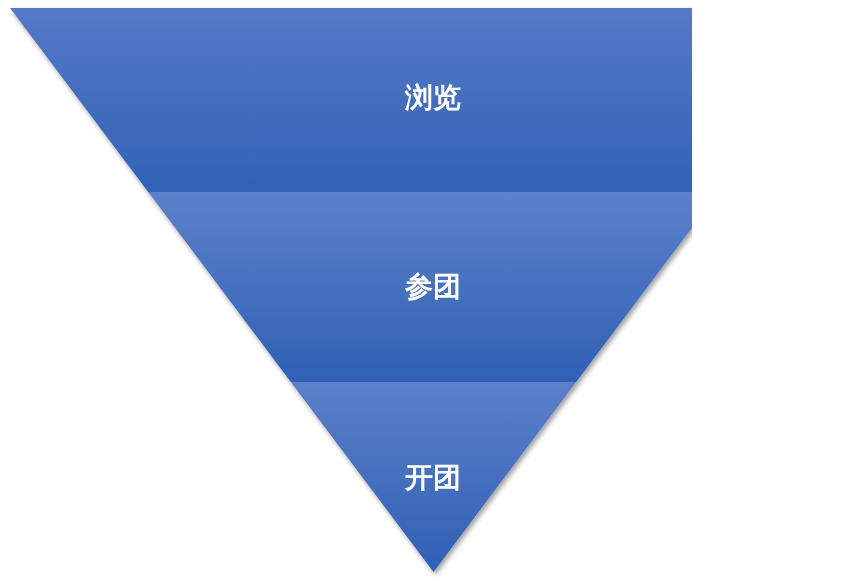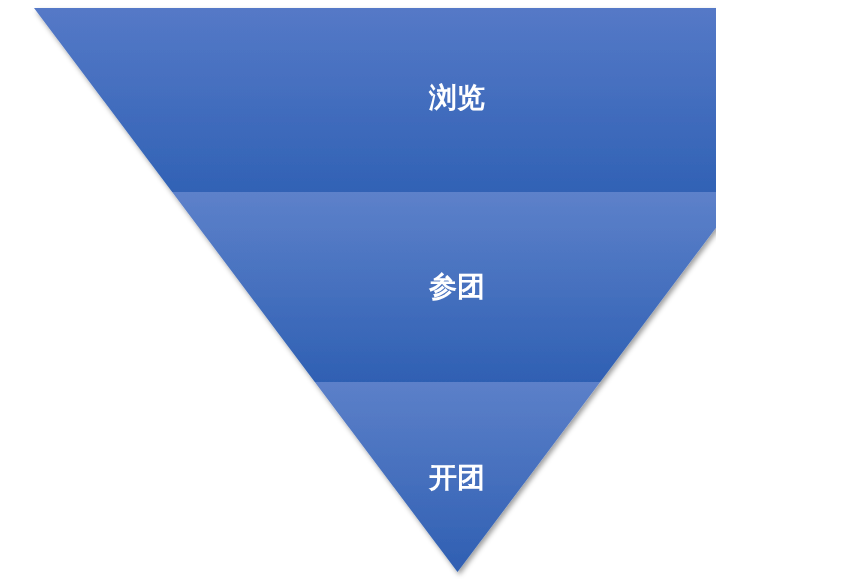--- a/index.html
+++ b/index.html
@@ -11,21 +11,20 @@
     width: 866px;
     height: 580px;
     font-family: "Liberation Sans", "DejaVu Sans", sans-serif;
   }
   .canvas {
     position: relative;
     width: 692px;
     height: 580px;
     overflow: hidden;
     background: #ffffff;
-    padding-left: 24px;
   }
   svg {
     display: block;
   }
   .funnel-label {
     font-family: "Liberation Sans", "DejaVu Sans", sans-serif;
     font-size: 28px;
     font-weight: bold;
   }
 </style>

